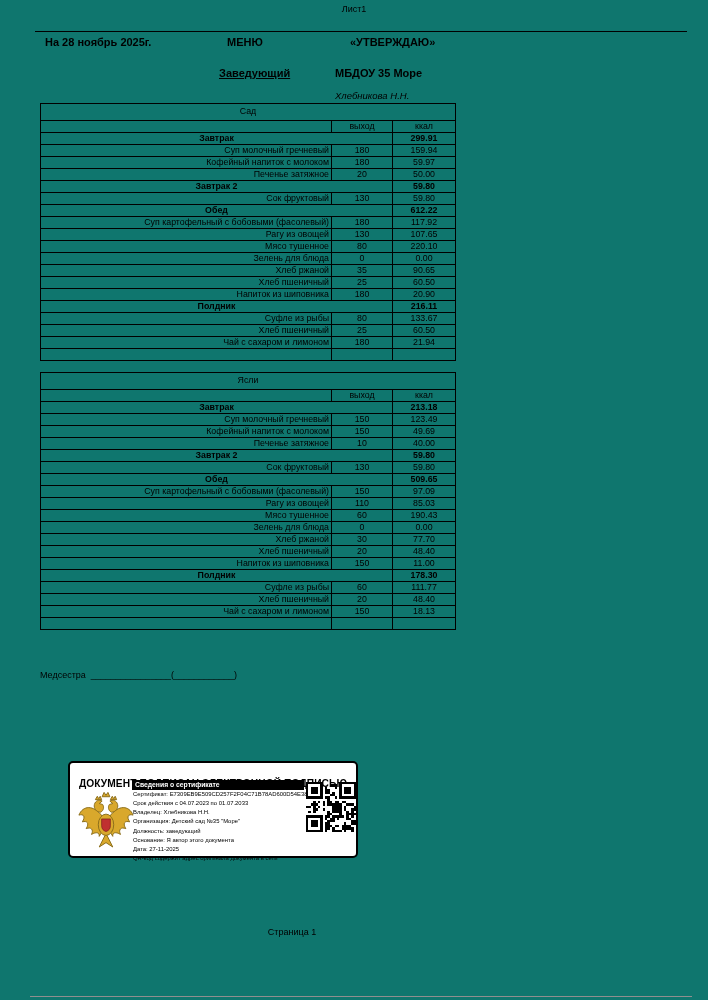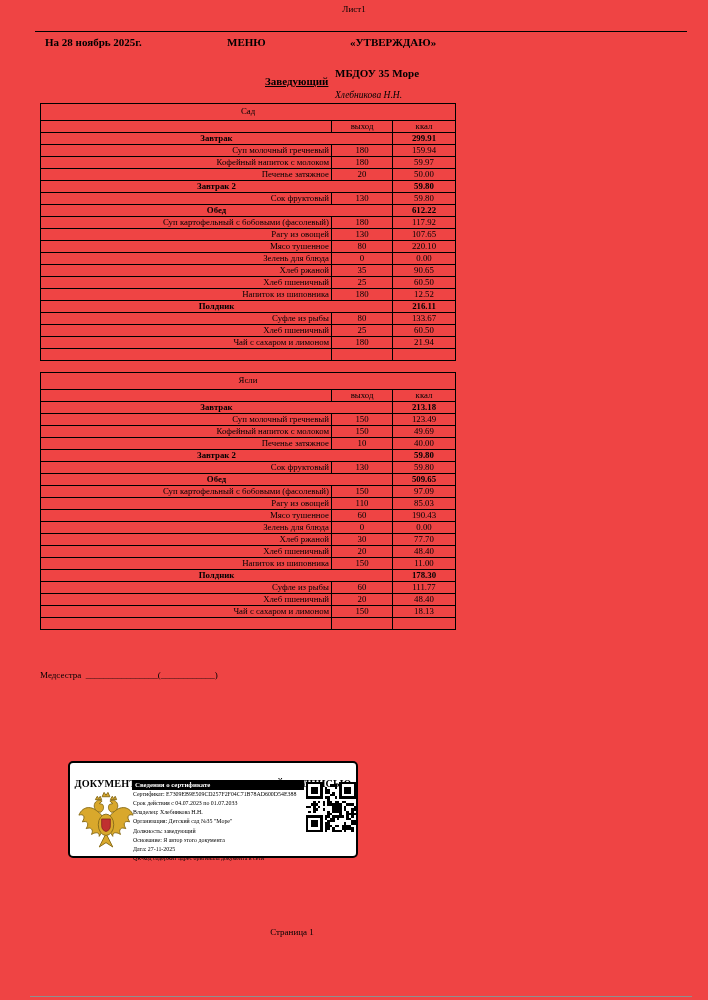--- a/index.html
+++ b/index.html
@@ -1,29 +1,29 @@
 <!DOCTYPE html>
 <html style="--eagle-gold: #d9a82c; --eagle-outline: #8a6d1a; --shield-red: #c03030;"><head>
 <meta charset="utf-8">
 <style>
   * { margin:0; padding:0; box-sizing:border-box; }
   html,body { background:#ffffff; }
   .page {
-    position:relative; width:708px; height:1000px; background:#ef4444;
-    font-family:Liberation Serif, serif; color:#000; overflow:hidden;
+    position:relative; width:708px; height:1000px; background:#0f766e;
+    font-family:Liberation Sans, sans-serif; color:#000; overflow:hidden;
   }
   .abs { position:absolute; white-space:nowrap; }
 
   .sheet-label { top:4px; left:0; width:708px; text-align:center; font-size:9px; }
   .hdr-rule { top:31px; left:35px; width:652px; border-top:1.5px solid #000; }
   .h-bold { font-weight:bold; font-size:11px; }
   .h-date { top:36px; left:45px; }
   .h-menu { top:36px; left:227px; }
   .h-approve { top:36px; left:350px; }
-  .h-position { top:75px; left:219px; text-decoration:underline;margin-left:46px; }
+  .h-position { top:67px; left:219px; text-decoration:underline; }
   .h-org { top:67px; left:335px; }
   .h-signer { top:90px; left:335px; font-style:italic; font-size:9.5px; }
 
   table.menu { position:absolute; left:40px; border-collapse:collapse; table-layout:fixed; width:415px; }
   table.menu.t1 { top:103px; }
   table.menu.t2 { top:372px; }
   table.menu td {
     border:1px solid #000; font-size:8.8px; height:12px;
     padding:0 2px; line-height:1.1; overflow:hidden; white-space:nowrap;
   }
@@ -144,21 +144,21 @@
           <td>90.65</td>
         </tr>
         <tr class="r-item">
           <td class="name">Хлеб пшеничный</td>
           <td>25</td>
           <td>60.50</td>
         </tr>
         <tr class="r-item">
           <td class="name">Напиток из шиповника</td>
           <td>180</td>
-          <td>12.52</td>
+          <td>20.90</td>
         </tr>
         <tr class="r-section">
           <td colspan="2">Полдник</td>
           <td>216.11</td>
         </tr>
         <tr class="r-item">
           <td class="name">Суфле из рыбы</td>
           <td>80</td>
           <td>133.67</td>
         </tr>

